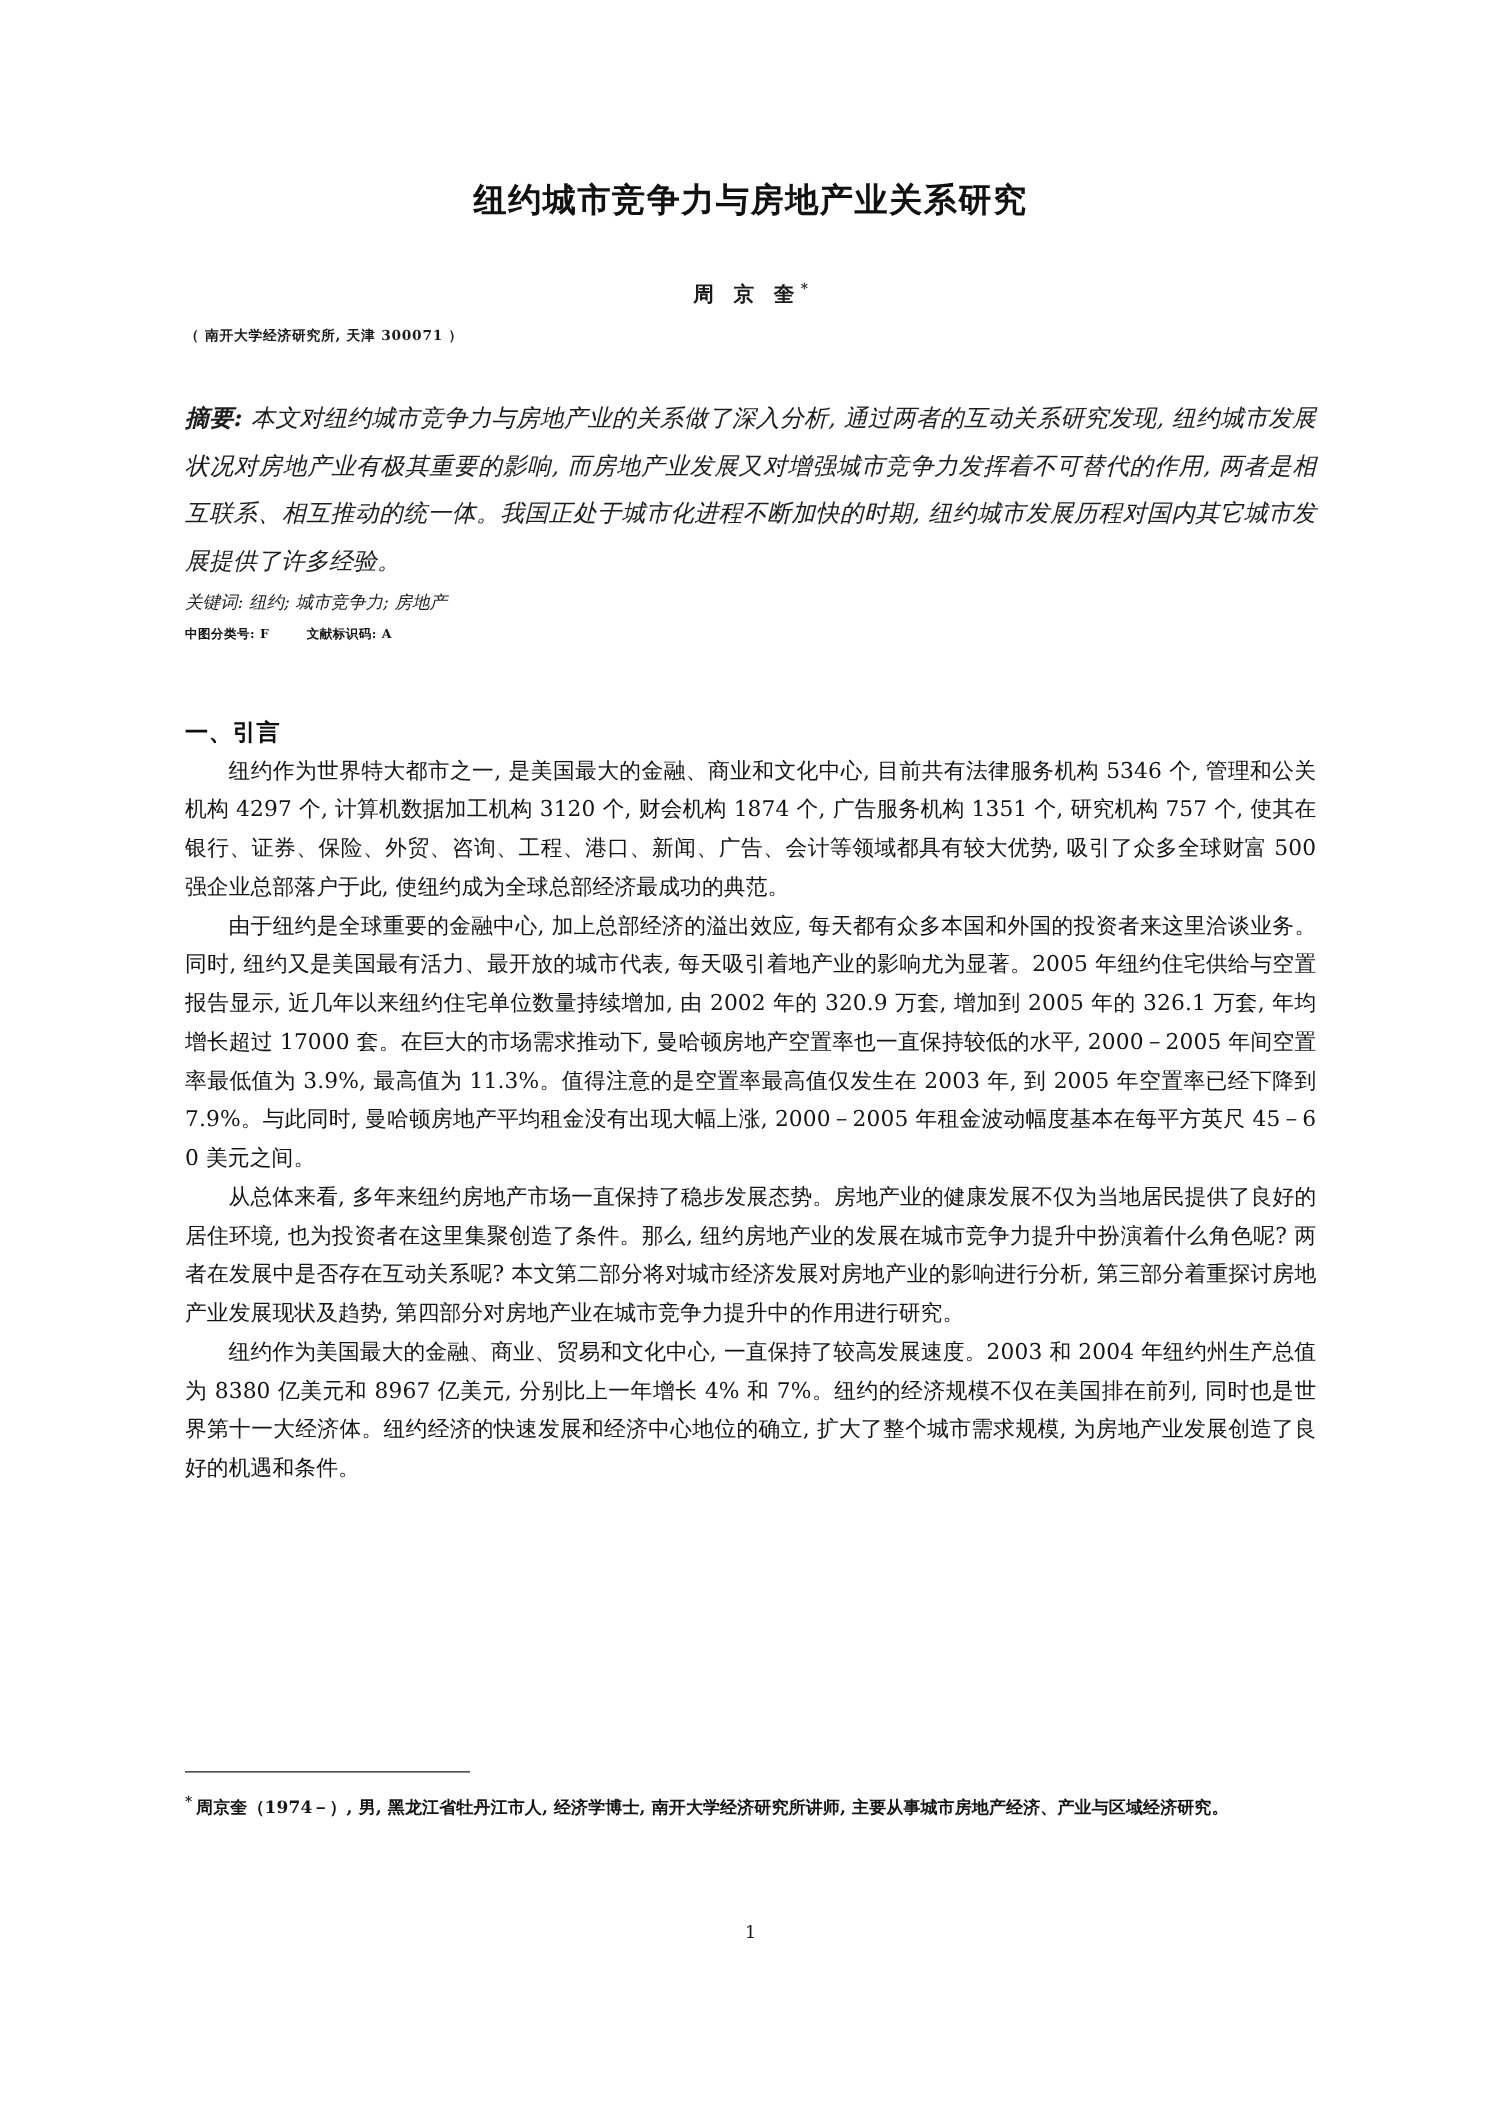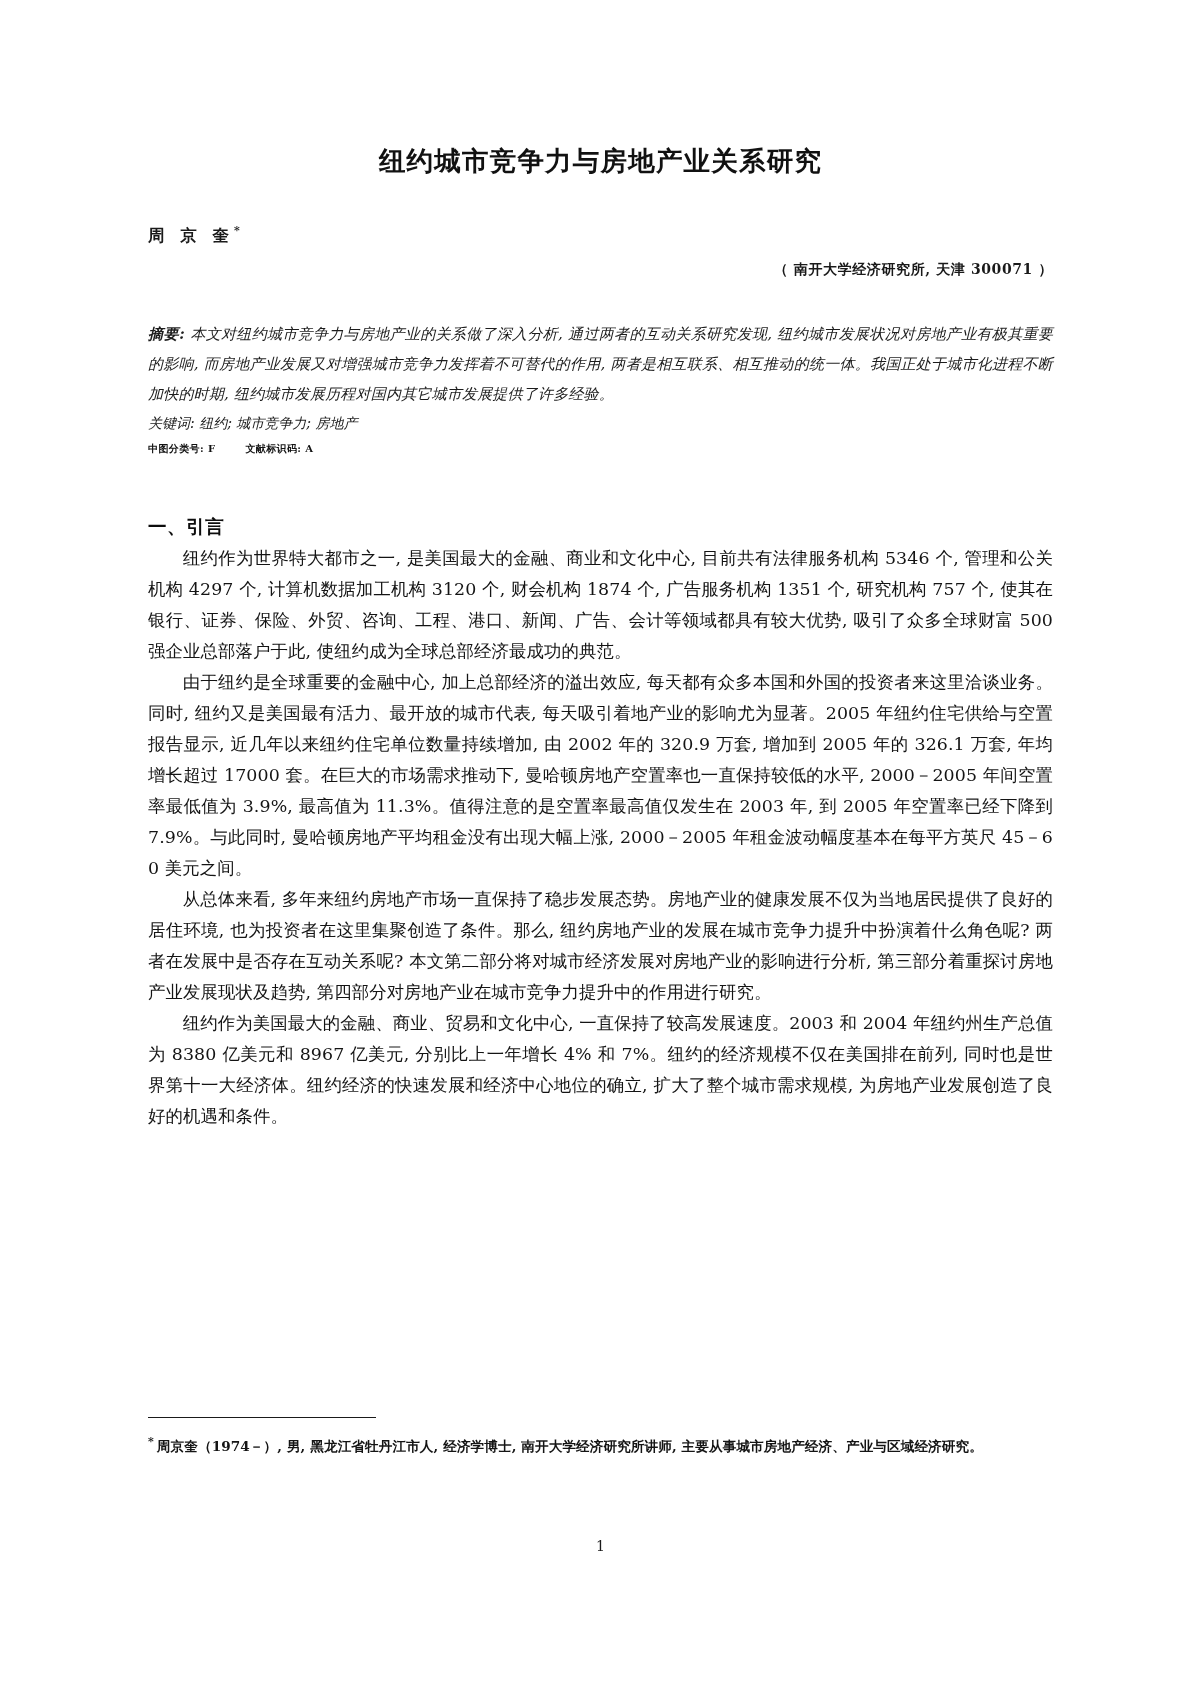--- a/index.html
+++ b/index.html
@@ -33,48 +33,49 @@
     font-family: "DejaVu Sans", sans-serif;
     font-size: 26.5px;
     font-weight: 700;
     letter-spacing: 1.2px;
     color: #111;
     margin: 0;
     padding-top: 145px;
     line-height: 1.2;
   }
   .author-line {
+    text-align: center;
     font-family: "DejaVu Serif", serif;
     font-size: 16.5px;
     font-weight: 600;
     color: #1a1a1a;
     margin-top: 47px;
     letter-spacing: 5px;
     position: relative;
   }
   .author-line .star {
     font-size: 11px;
     vertical-align: super;
     letter-spacing: 0;
   }
   .affiliation-line {
-    text-align: right;
-    font-family: "DejaVu Serif", serif;
-    font-size: 14px;
+    text-align: left;
+    font-family: "DejaVu Serif", serif;
+    font-size: 11px;
     font-weight: 600;
     color: #1a1a1a;
     margin-top: 15px;
     letter-spacing: 0.6px;
   }
 
   
   .abstract-block {
     margin-top: 40px;
     font-family: "DejaVu Serif", serif;
-    font-size: 15px;
+    font-size: 19px;
     line-height: 2.0;
     color: #1c1c1c;
     text-align: justify;
     font-style: italic;
     letter-spacing: 0.2px;
   }
   .abstract-block .lbl {
     font-weight: 700;
     font-style: italic;
     letter-spacing: 0.5px;

